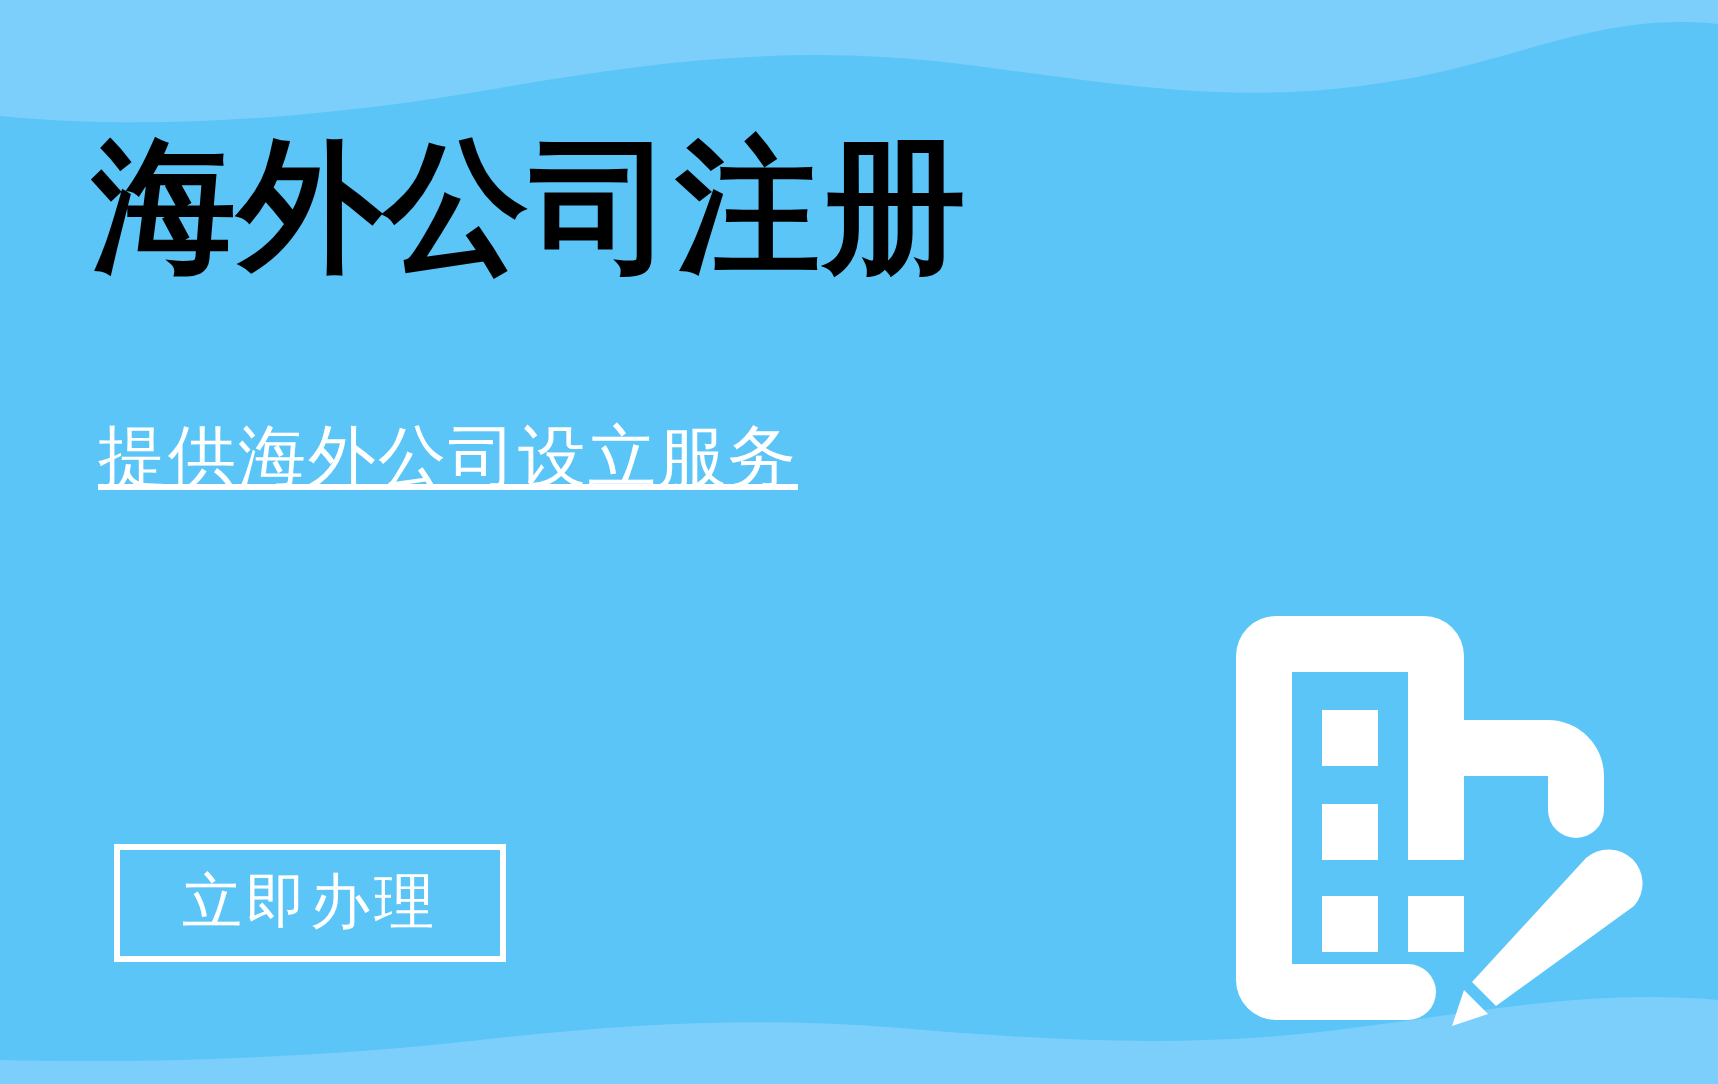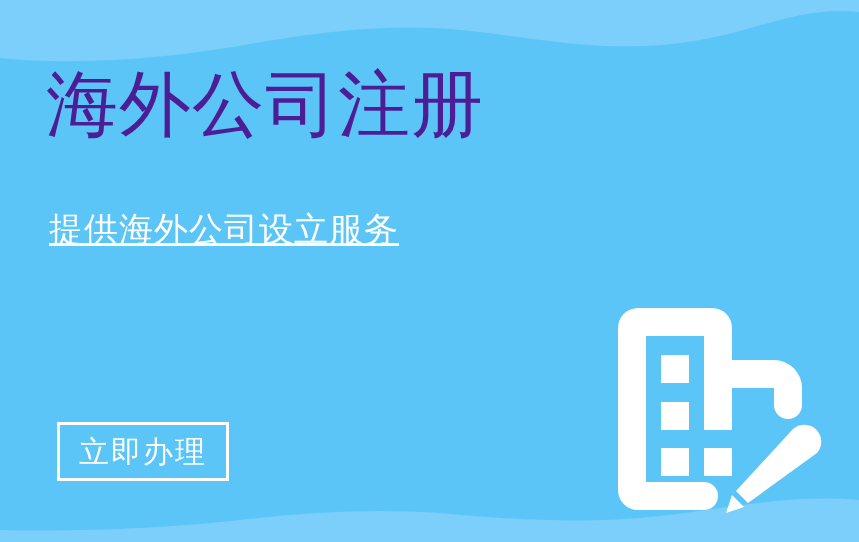--- a/index.html
+++ b/index.html
@@ -37,22 +37,22 @@
     width: 859px;
     height: 542px;
   }
 
   .title {
     position: absolute;
     left: 46px;
     top: 68px;
     font-size: 72px;
     line-height: 1;
-    font-weight: normal;
-    color: #4c1d95;
+    font-weight: bold;
+    color: #000000;
     letter-spacing: 1px;
     white-space: nowrap;
   }
 
   .subtitle {
     position: absolute;
     left: 49px;
     top: 209px;
     font-size: 34px;
     line-height: 1.2;
@@ -60,21 +60,21 @@
     color: #ffffff;
     letter-spacing: 1px;
     white-space: nowrap;
     text-decoration: underline;
   }
 
   .cta-button {
     position: absolute;
     left: 57px;
     top: 422px;
-    width: 172px;
+    width: 196px;
     height: 59px;
     box-sizing: border-box;
     border: 3px solid #ffffff;
     border-radius: 0;
     background: transparent;
     display: flex;
     align-items: center;
     justify-content: center;
     cursor: pointer;
   }

